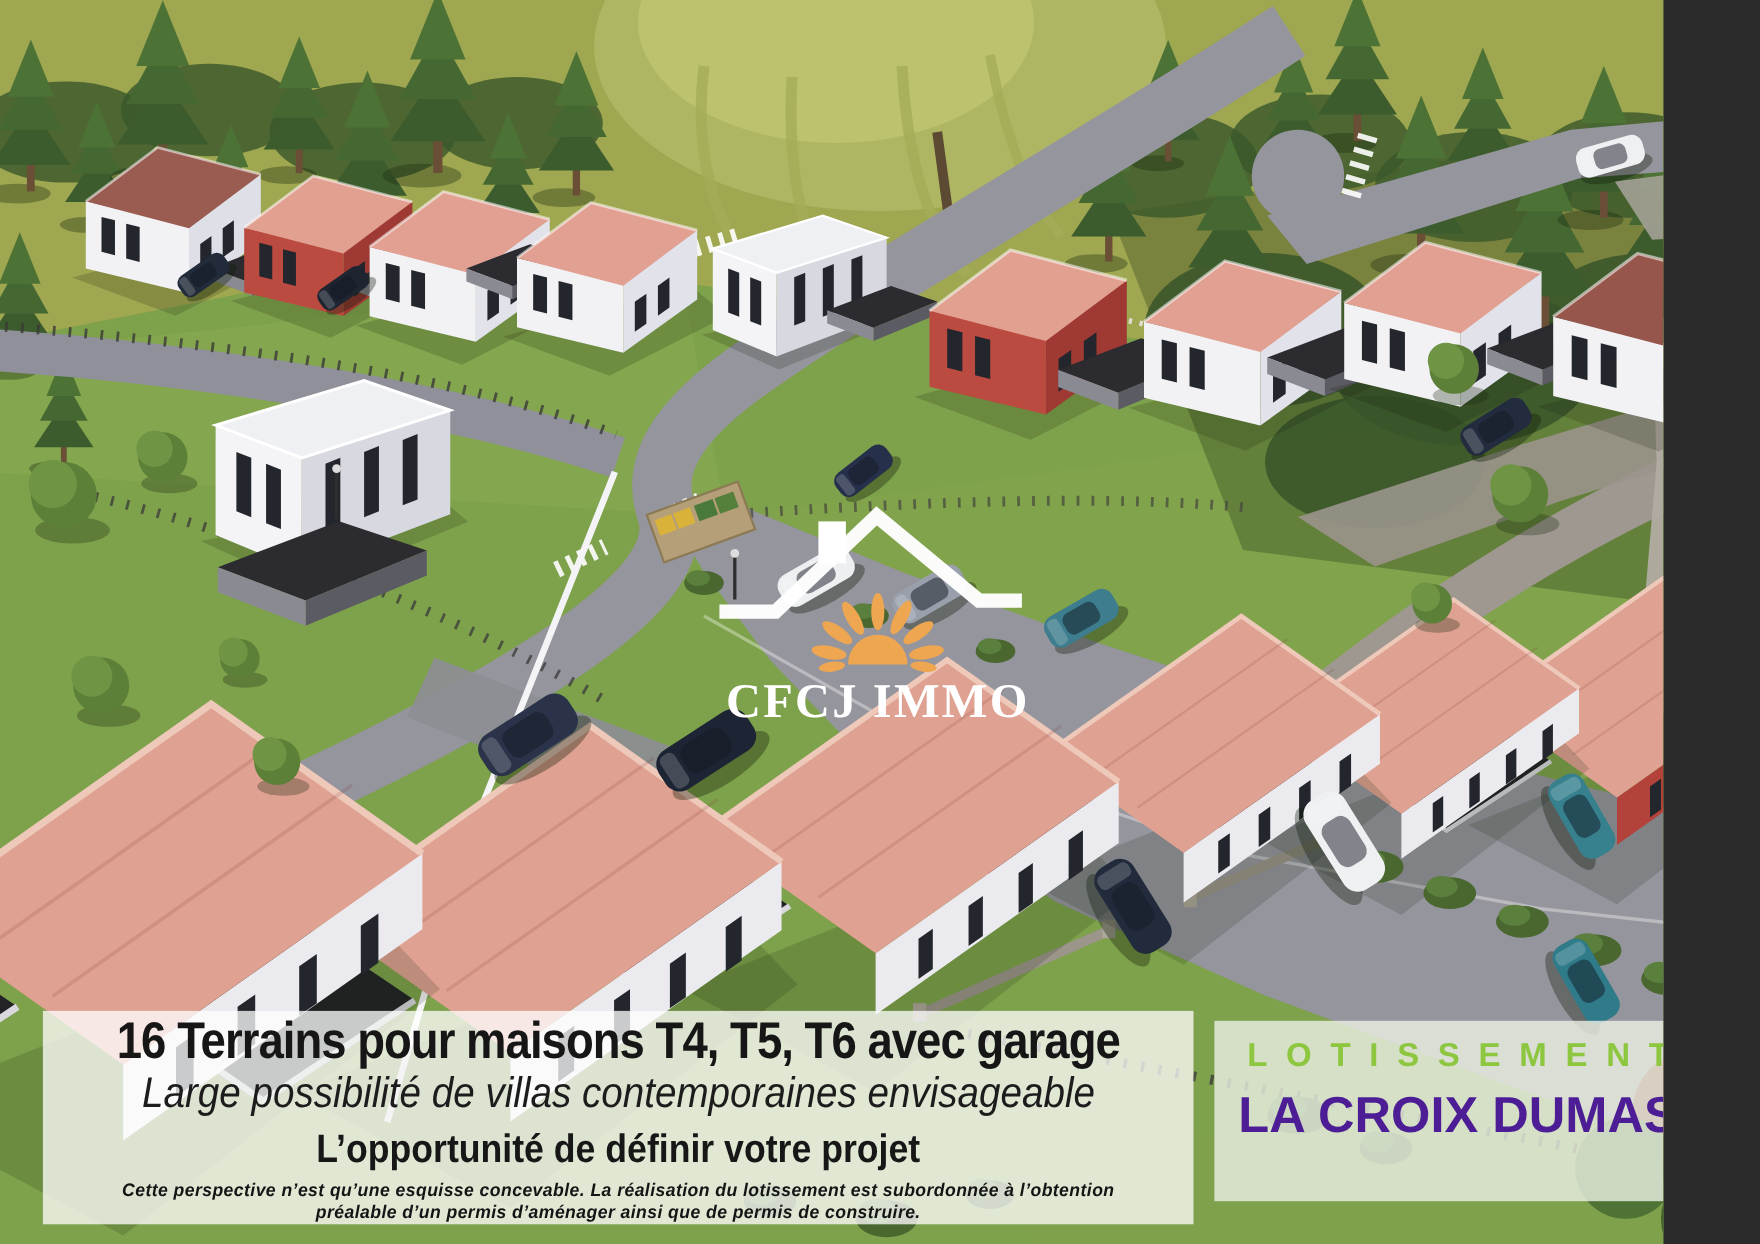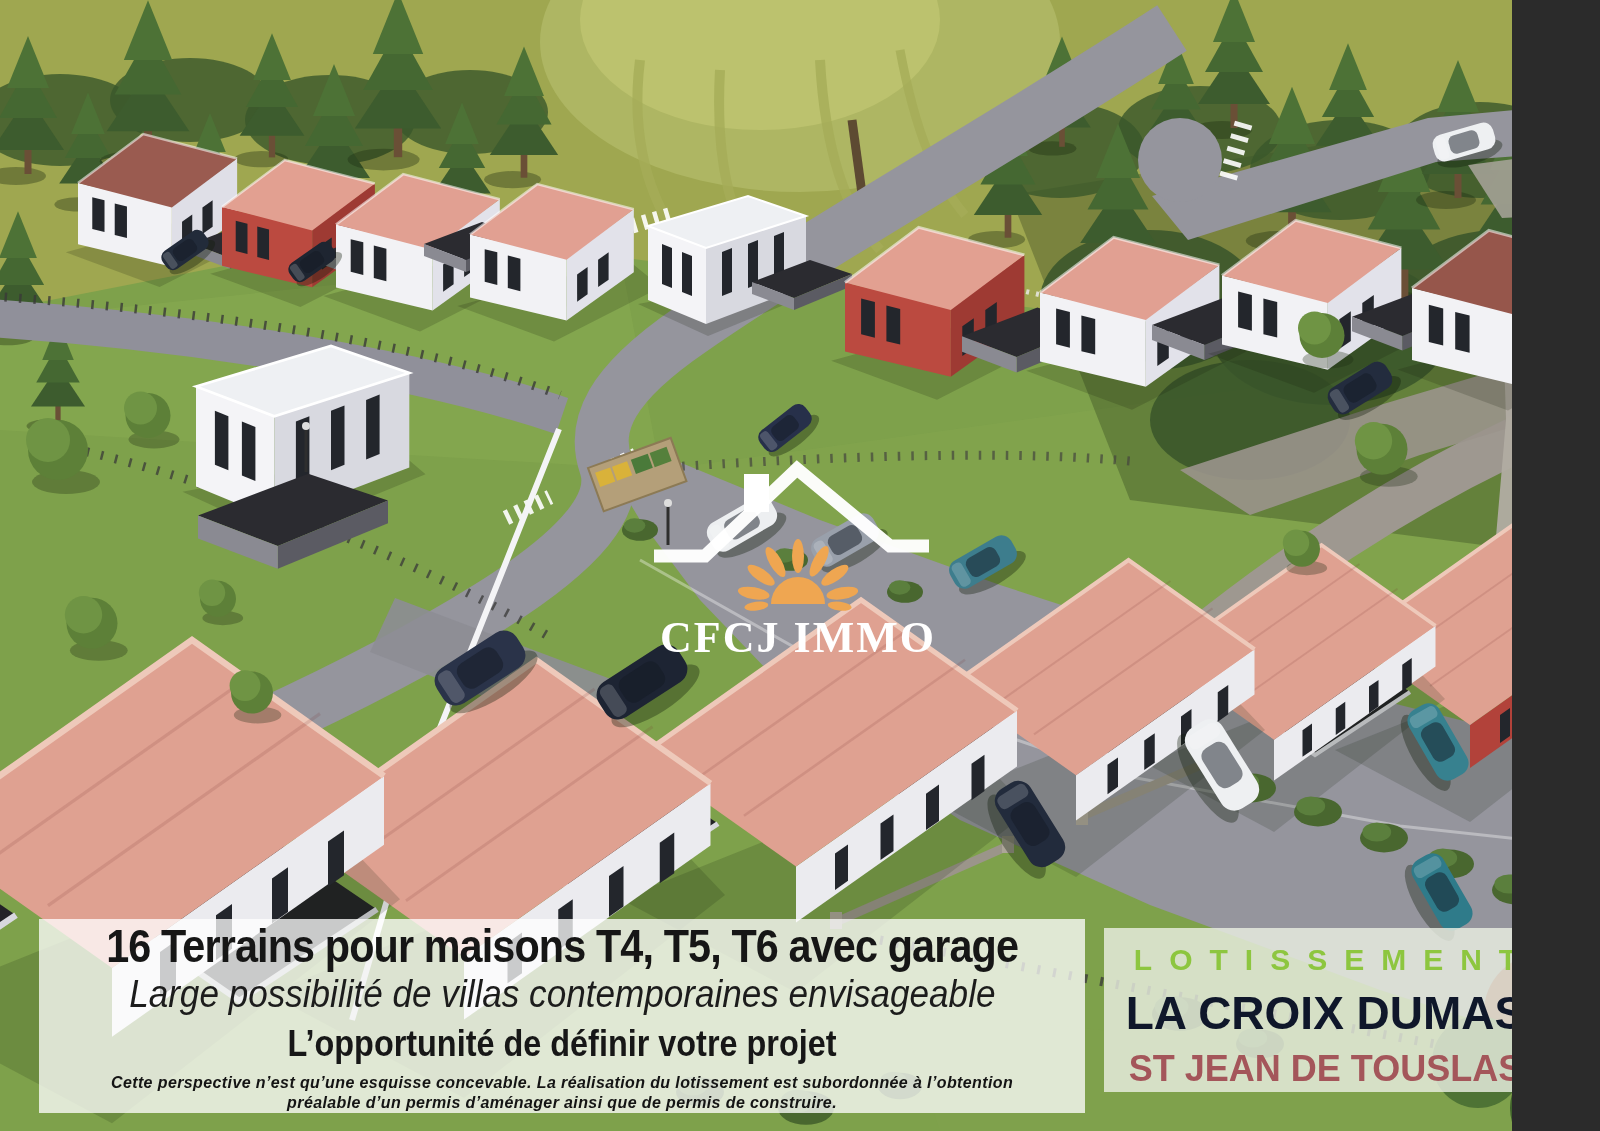--- a/index.html
+++ b/index.html
@@ -35,21 +35,21 @@
             white-space:nowrap;color:#171717;}
   .disclaimer{margin-top:7px;font-size:16.5px;font-weight:700;font-style:italic;
             letter-spacing:.4px;line-height:1.22;color:#141414;transform:scaleX(.97);}
 
   
   .panel{position:absolute;left:1104px;top:928px;width:443px;height:164px;
          background:rgba(233,238,226,.82);display:flex;flex-direction:column;
          align-items:center;text-align:center;}
   .p-label{margin-top:15px;font-size:30px;font-weight:700;color:#8dc63f;
            letter-spacing:17px;text-indent:17px;white-space:nowrap;}
-  .p-name{margin-top:9px;font-size:46px;font-weight:700;color:#0f172a;
+  .p-name{margin-top:9px;font-size:46px;font-weight:700;color:#4c1d95;
           white-space:nowrap;letter-spacing:0;}
   .p-loc{margin-top:8px;font-size:36px;font-weight:700;color:#a4565a;white-space:nowrap;}
 </style>
 </head>
 <body>
 
 <div class="stage">
 
   <svg class="scene" viewBox="0 0 1600 1131">
     <defs>
@@ -346,16 +346,15 @@
     <div class="tagline">L’opportunité de définir votre projet</div>
     <div class="disclaimer">
       <div>Cette perspective n’est qu’une esquisse concevable. La réalisation du lotissement est subordonnée à l’obtention</div>
       <div>préalable  d’un permis d’aménager ainsi que de permis de construire.</div>
     </div>
   </div>
 
   <div class="panel">
     <div class="p-label">LOTISSEMENT</div>
     <div class="p-name">LA CROIX DUMAS</div>
-    <div class="p-loc">ST JEAN DE TOUSLAS</div>
   </div>
 
 </div>
 
 </body></html>

